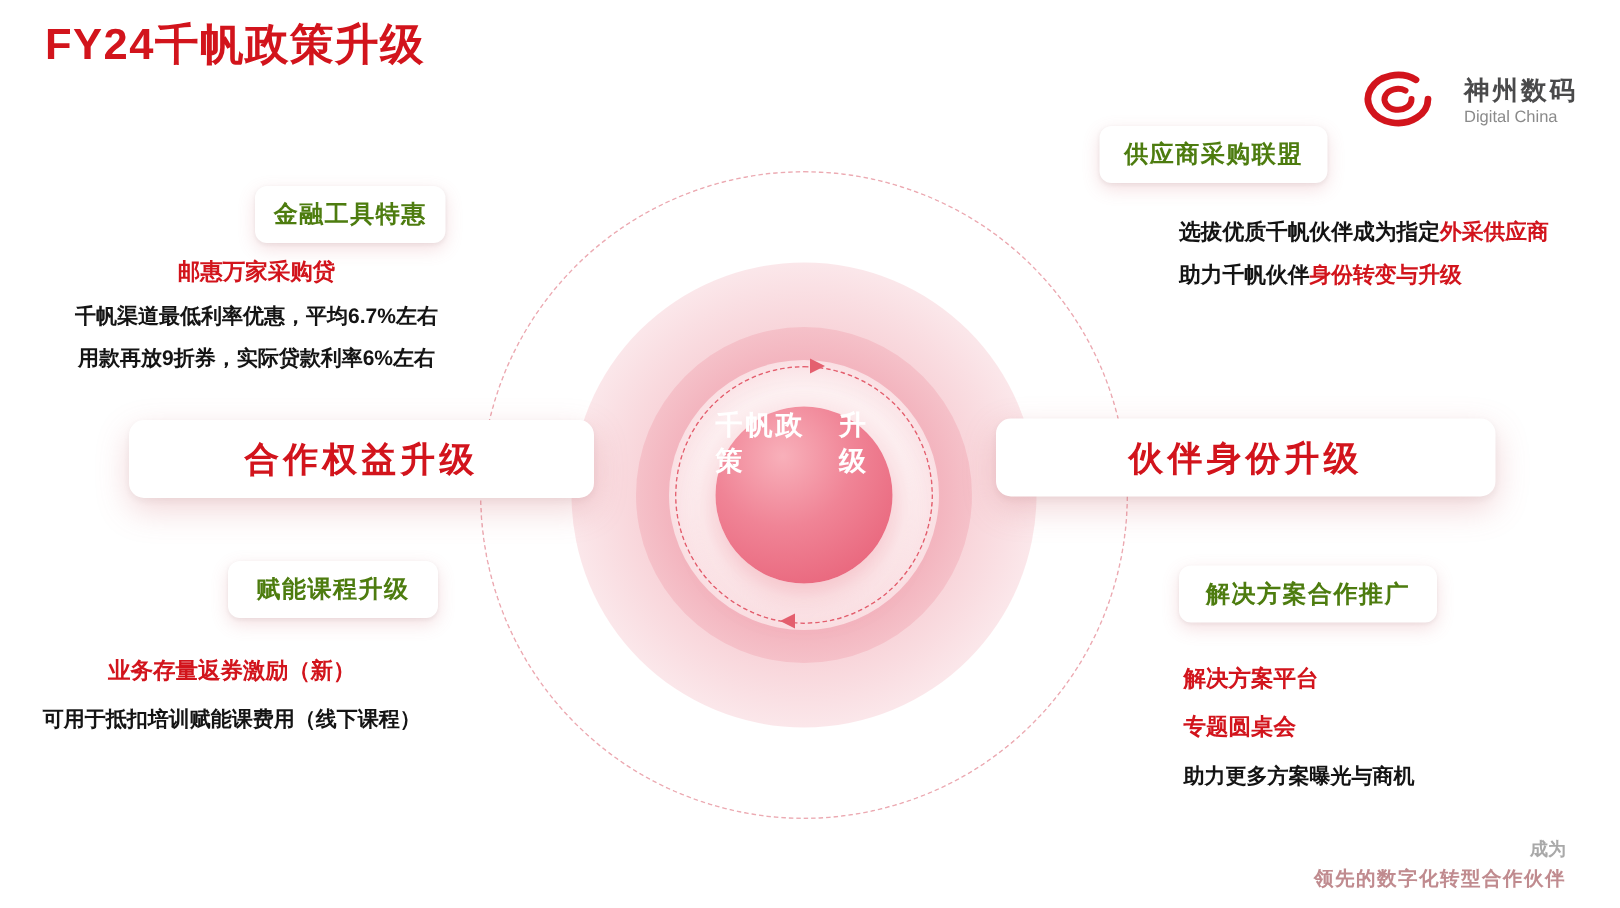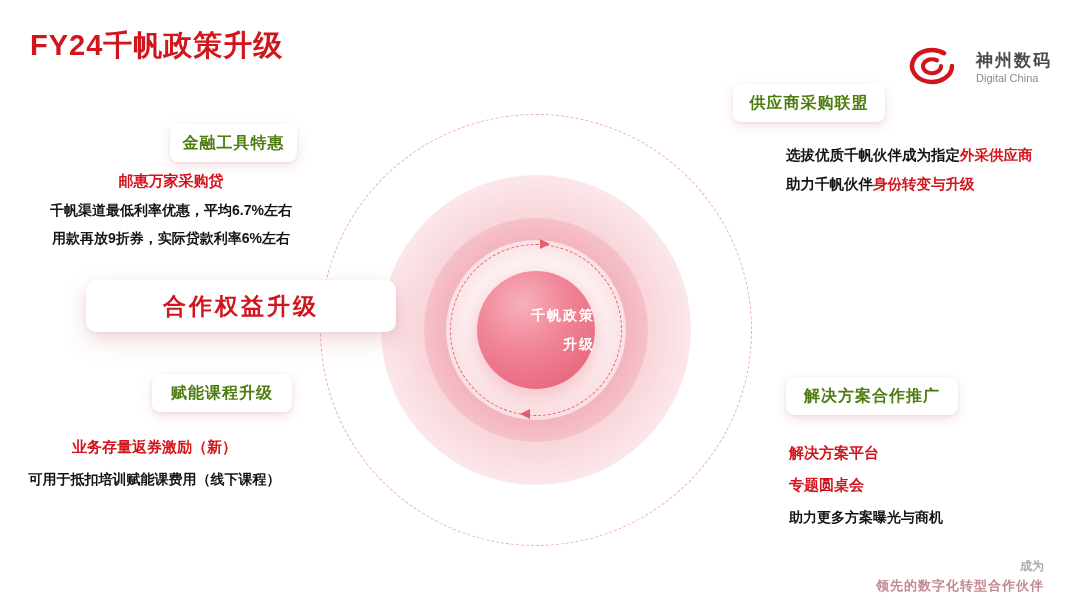--- a/index.html
+++ b/index.html
@@ -3,21 +3,21 @@
 <meta charset="utf-8">
 <style>
   html,body{margin:0;padding:0;background:#ffffff;}
   .slide{
     position:relative;width:1080px;height:605px;background:#ffffff;overflow:hidden;
     font-family:"Liberation Sans","DejaVu Sans",sans-serif;
   }
 
   
   .page-title{
-    position:absolute;left:30px;top:26px;font-size:29px;font-weight:900;
+    position:absolute;left:30px;top:10px;font-size:29px;font-weight:900;
     color:#d2141c;letter-spacing:1px;
   }
 
   
   .logo{position:absolute;left:908px;top:46px;display:flex;align-items:center;gap:20px;}
   .logo-text .name{font-size:17px;font-weight:700;color:#4a4a4b;letter-spacing:2px;}
   .logo-text .sub{font-size:11px;color:#8a8a8a;margin-top:0;}
 
   
   .ring{position:absolute;border-radius:50%;}
@@ -30,22 +30,22 @@
     background:radial-gradient(circle, #fdf2f3 55%, rgba(253,242,243,0.35) 88%, rgba(255,255,255,0) 100%);}
   .rotation-ring{left:450px;top:244px;width:172px;height:172px;border:1.5px dashed #e4606f;box-sizing:border-box;}
   .arrow{position:absolute;width:0;height:0;}
   .arrow-top{left:540px;top:239px;border-left:10px solid #e4606f;border-top:5px solid transparent;border-bottom:5px solid transparent;}
   .arrow-bottom{left:520px;top:409px;border-right:10px solid #e4606f;border-top:5px solid transparent;border-bottom:5px solid transparent;}
 
   .ball{
     position:absolute;left:477px;top:271px;width:118px;height:118px;border-radius:50%;
     background:radial-gradient(circle at 38% 28%, #f8b0ba 0%, #f08496 42%, #e65a72 100%);
     box-shadow:0 10px 26px rgba(230,90,110,0.35);
-    display:flex;flex-direction:column;align-items:flex-end;justify-content:center;gap:11px;
-    color:#ffffff;font-weight:700;font-size:14px;letter-spacing:2px;
+    display:flex;flex-direction:row;align-items:flex-start;justify-content:center;gap:11px;
+    color:#ffffff;font-weight:700;font-size:18px;letter-spacing:2px;
   }
 
   
   .card{
     position:absolute;background:#ffffff;border-radius:8px;
     box-shadow:0 4px 12px rgba(205,95,105,0.20), 0 1px 3px rgba(0,0,0,0.06);
     display:flex;align-items:center;justify-content:center;
     font-size:16px;font-weight:700;color:#4d7c0f;letter-spacing:1px;
   }
   .card-big{
@@ -128,20 +128,21 @@
     <div class="line">可用于抵扣培训赋能课费用（线下课程）</div>
   </div>
 
   <div class="card card-alliance">供应商采购联盟</div>
 
   <div class="detail alliance-block">
     <div class="line"><span>选拔优质千帆伙伴成为指定</span><span class="hl">外采供应商</span></div>
     <div class="line"><span>助力千帆伙伴</span><span class="hl">身份转变与升级</span></div>
   </div>
 
+  <div class="card card-big card-right-big">伙伴身份升级</div>
 
   <div class="card card-solution">解决方案合作推广</div>
 
   <div class="detail solution-block">
     <div class="line headline">解决方案平台</div>
     <div class="line headline">专题圆桌会</div>
     <div class="line">助力更多方案曝光与商机</div>
   </div>
 
   <div class="footer">

